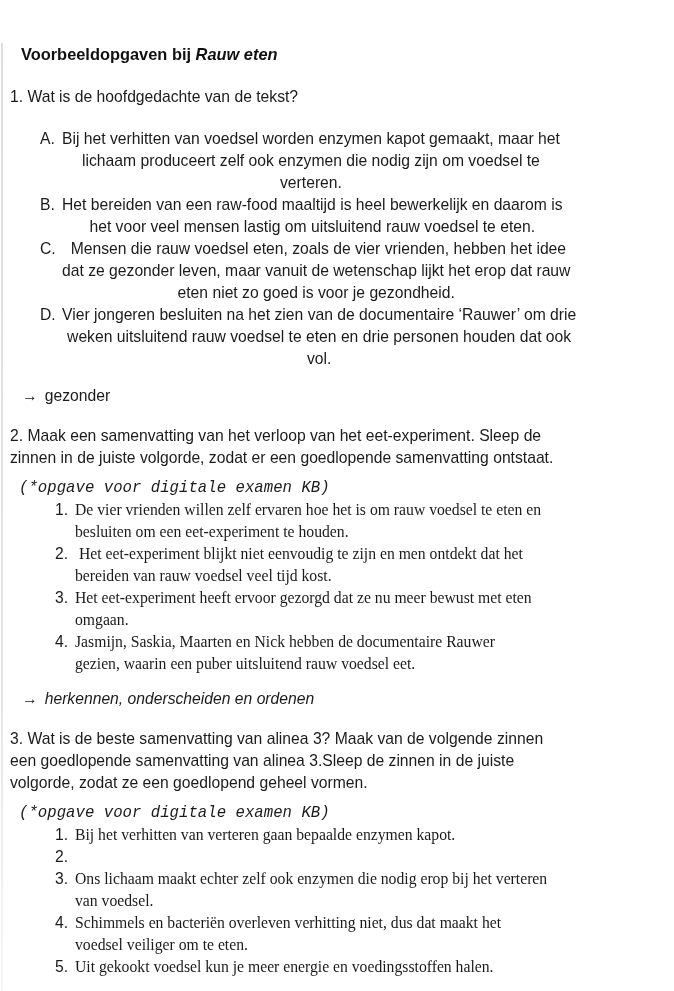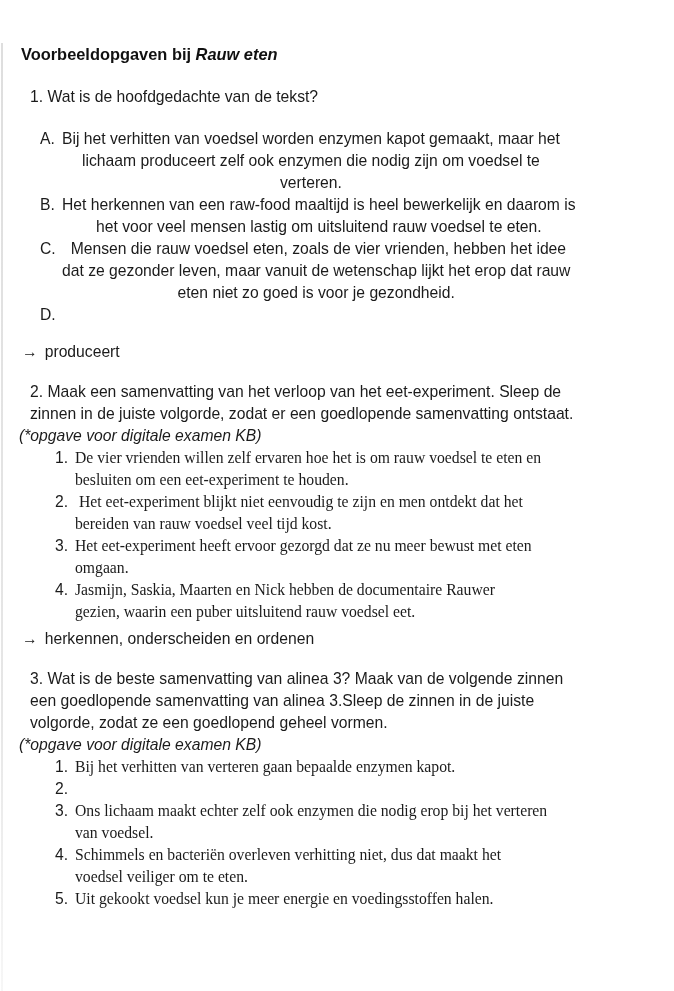--- a/index.html
+++ b/index.html
@@ -29,43 +29,44 @@
   }
   .title {
     margin: 43px 20px 0 21px;
     font-size: 16.4px;
     line-height: 22px;
     font-weight: bold;
     color: #111111;
   }
   .title em { font-style: italic; }
   .q {
-    margin: 21px 18px 0 30px;
+    margin: 21px 18px 0 10px;
     white-space: pre-wrap;
   }
   .q-2 { margin-top: 18px; }
   .q-3 { margin-top: 18px; }
   .note {
-    margin: 0 18px 0 19px;
+    margin: 8px 18px 0 19px;
     font-style: italic;
     white-space: pre-wrap;
+    font-family: Liberation Mono, monospace;
   }
   .list { margin-top: 20px; }
   .list.tight { margin-top: 0; }
   .row { display: flex; align-items: flex-start; }
   .letter-list .row { padding-left: 40px; }
   .letter-list .marker { flex: none; width: 22px; }
   .letter-list .txt { white-space: pre-wrap; max-width: 592px; text-align: center; }
   .num-list .row { padding-left: 55px; }
   .num-list .marker { flex: none; width: 20px; }
   .num-list .txt { white-space: pre-wrap; max-width: 584px; font-family: Liberation Serif, serif; }
   .skill {
     margin: 15px 18px 0 22px;
   }
-  .skill-2 { margin-top: 5px; }
+  .skill-2 { margin-top: 13px; font-style: italic; }
   .skill .arrow {
     display: inline-block;
     margin-right: 7px;
     font-weight: normal;
   }
 </style>
 </head>
 <body>
 
 <div class="page">
@@ -77,35 +78,38 @@
 
   <div class="list letter-list">
     <div class="row">
       <span class="marker">A.</span>
       <span class="txt">Bij het verhitten van voedsel worden enzymen kapot gemaakt, maar het
 lichaam produceert zelf ook enzymen die nodig zijn om voedsel te
 verteren.</span>
     </div>
     <div class="row">
       <span class="marker">B.</span>
-      <span class="txt">Het herkennen van een raw-food maaltijd is heel bewerkelijk en daarom is
+      <span class="txt">Het bereiden van een raw-food maaltijd is heel bewerkelijk en daarom is
 het voor veel mensen lastig om uitsluitend rauw voedsel te eten.</span>
     </div>
     <div class="row">
       <span class="marker">C.</span>
       <span class="txt"> Mensen die rauw voedsel eten, zoals de vier vrienden, hebben het idee
 dat ze gezonder leven, maar vanuit de wetenschap lijkt het erop dat rauw
 eten niet zo goed is voor je gezondheid.</span>
     </div>
     <div class="row">
       <span class="marker">D.</span>
+      <span class="txt">Vier jongeren besluiten na het zien van de documentaire ‘Rauwer’ om drie
+weken uitsluitend rauw voedsel te eten en drie personen houden dat ook
+vol.</span>
     </div>
   </div>
 
-  <p class="skill skill-1"><span class="arrow">→</span><span>produceert</span></p>
+  <p class="skill skill-1"><span class="arrow">→</span><span>gezonder</span></p>
 
   <p class="q q-2">2. Maak een samenvatting van het verloop van het eet-experiment. Sleep de
 zinnen in de juiste volgorde, zodat er een goedlopende samenvatting ontstaat.</p>
   <p class="note">(*opgave voor digitale examen KB)</p>
 
   <div class="list num-list tight">
     <div class="row">
       <span class="marker">1.</span>
       <span class="txt">De vier vrienden willen zelf ervaren hoe het is om rauw voedsel te eten en
 besluiten om een eet-experiment te houden.</span>

